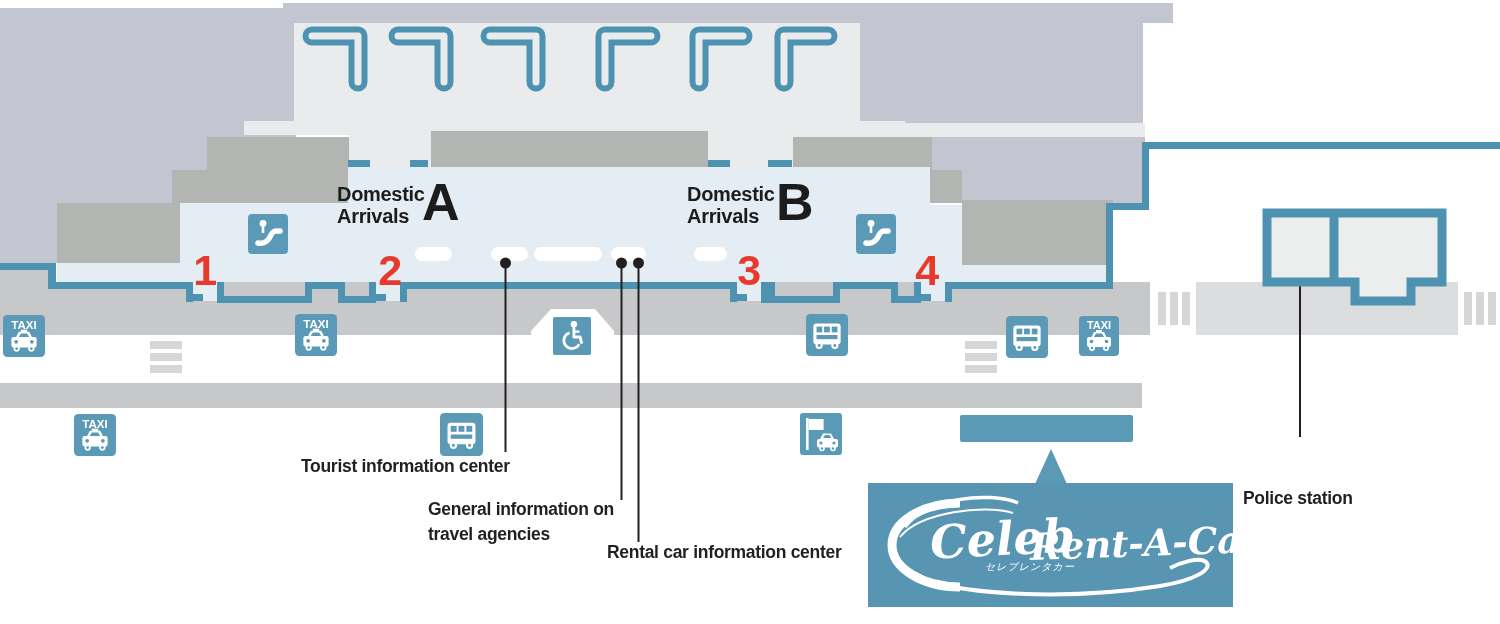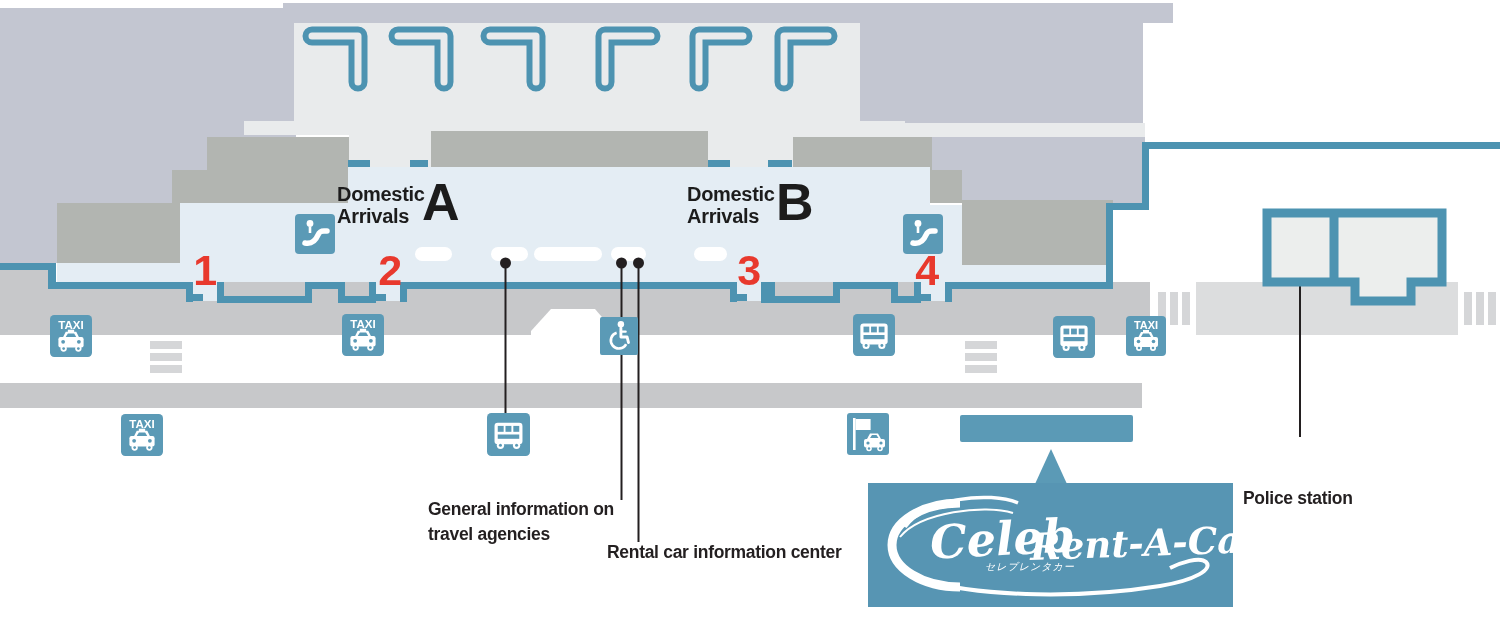--- a/index.html
+++ b/index.html
@@ -4,21 +4,21 @@
 <style>
   html,body{margin:0;padding:0;background:#ffffff;}
   body{font-family:"Liberation Sans", sans-serif;}
   #stage{position:relative;width:1500px;height:624px;background:#ffffff;overflow:hidden;}
   #stage svg.base{position:absolute;left:0;top:0;}
   .txt{position:absolute;color:#231f20;letter-spacing:-0.3px;}
   .arrivals{font-size:20px;font-weight:700;line-height:22px;color:#1c1c1c;}
   .bigletter{font-size:52px;font-weight:700;color:#1c1c1c;line-height:48px;}
   .doornum{font-size:43px;font-weight:700;color:#e8392d;width:60px;text-align:center;line-height:36px;}
   .callout{font-size:17.5px;font-weight:600;color:#231f20;white-space:nowrap;}
-  .icon{position:absolute;margin-left:47px;}
+  .icon{position:absolute;}
   .logo-script-main{position:absolute;font-family:"DejaVu Serif", serif;font-style:italic;font-weight:700;
       color:#ffffff;font-size:46px;transform:rotate(-3deg);}
   .logo-script-rest{position:absolute;font-family:"DejaVu Serif", serif;font-style:italic;font-weight:700;
       color:#ffffff;font-size:37px;transform:rotate(-2deg);}
   .logo-jp{position:absolute;font-size:10px;color:#ffffff;letter-spacing:1px;font-style:italic;}
 </style>
 </head>
 <body>
 
 <div id="stage">
@@ -208,20 +208,21 @@
   <div>Domestic</div>
   <div>Arrivals</div>
 </div>
 <div class="txt bigletter" style="left:776px;top:178px;">B</div>
 
 <div class="txt doornum" style="left:175px;top:252px;">1</div>
 <div class="txt doornum" style="left:360px;top:252px;">2</div>
 <div class="txt doornum" style="left:719px;top:252px;">3</div>
 <div class="txt doornum" style="left:897px;top:252px;">4</div>
 
+<div class="txt callout" style="left:301px;top:456px;">Tourist information center</div>
 <div class="txt callout" style="left:428px;top:499px;">General information on</div>
 <div class="txt callout" style="left:428px;top:524px;text-align:center;">travel agencies</div>
 <div class="txt callout" style="left:607px;top:542px;">Rental car information center</div>
 <div class="txt callout" style="left:1243px;top:441px;margin-top:47px;">Police station</div>
 
 <div class="logo-script-main" style="left:930px;top:512px;">Celeb</div>
 <div class="logo-script-rest" style="left:1030px;top:521px;">Rent-A-Car</div>
 <div class="logo-jp" style="left:985px;top:560px;">セレブレンタカー</div>
 
 <div class="icon" style="left:3px;top:315px;">

